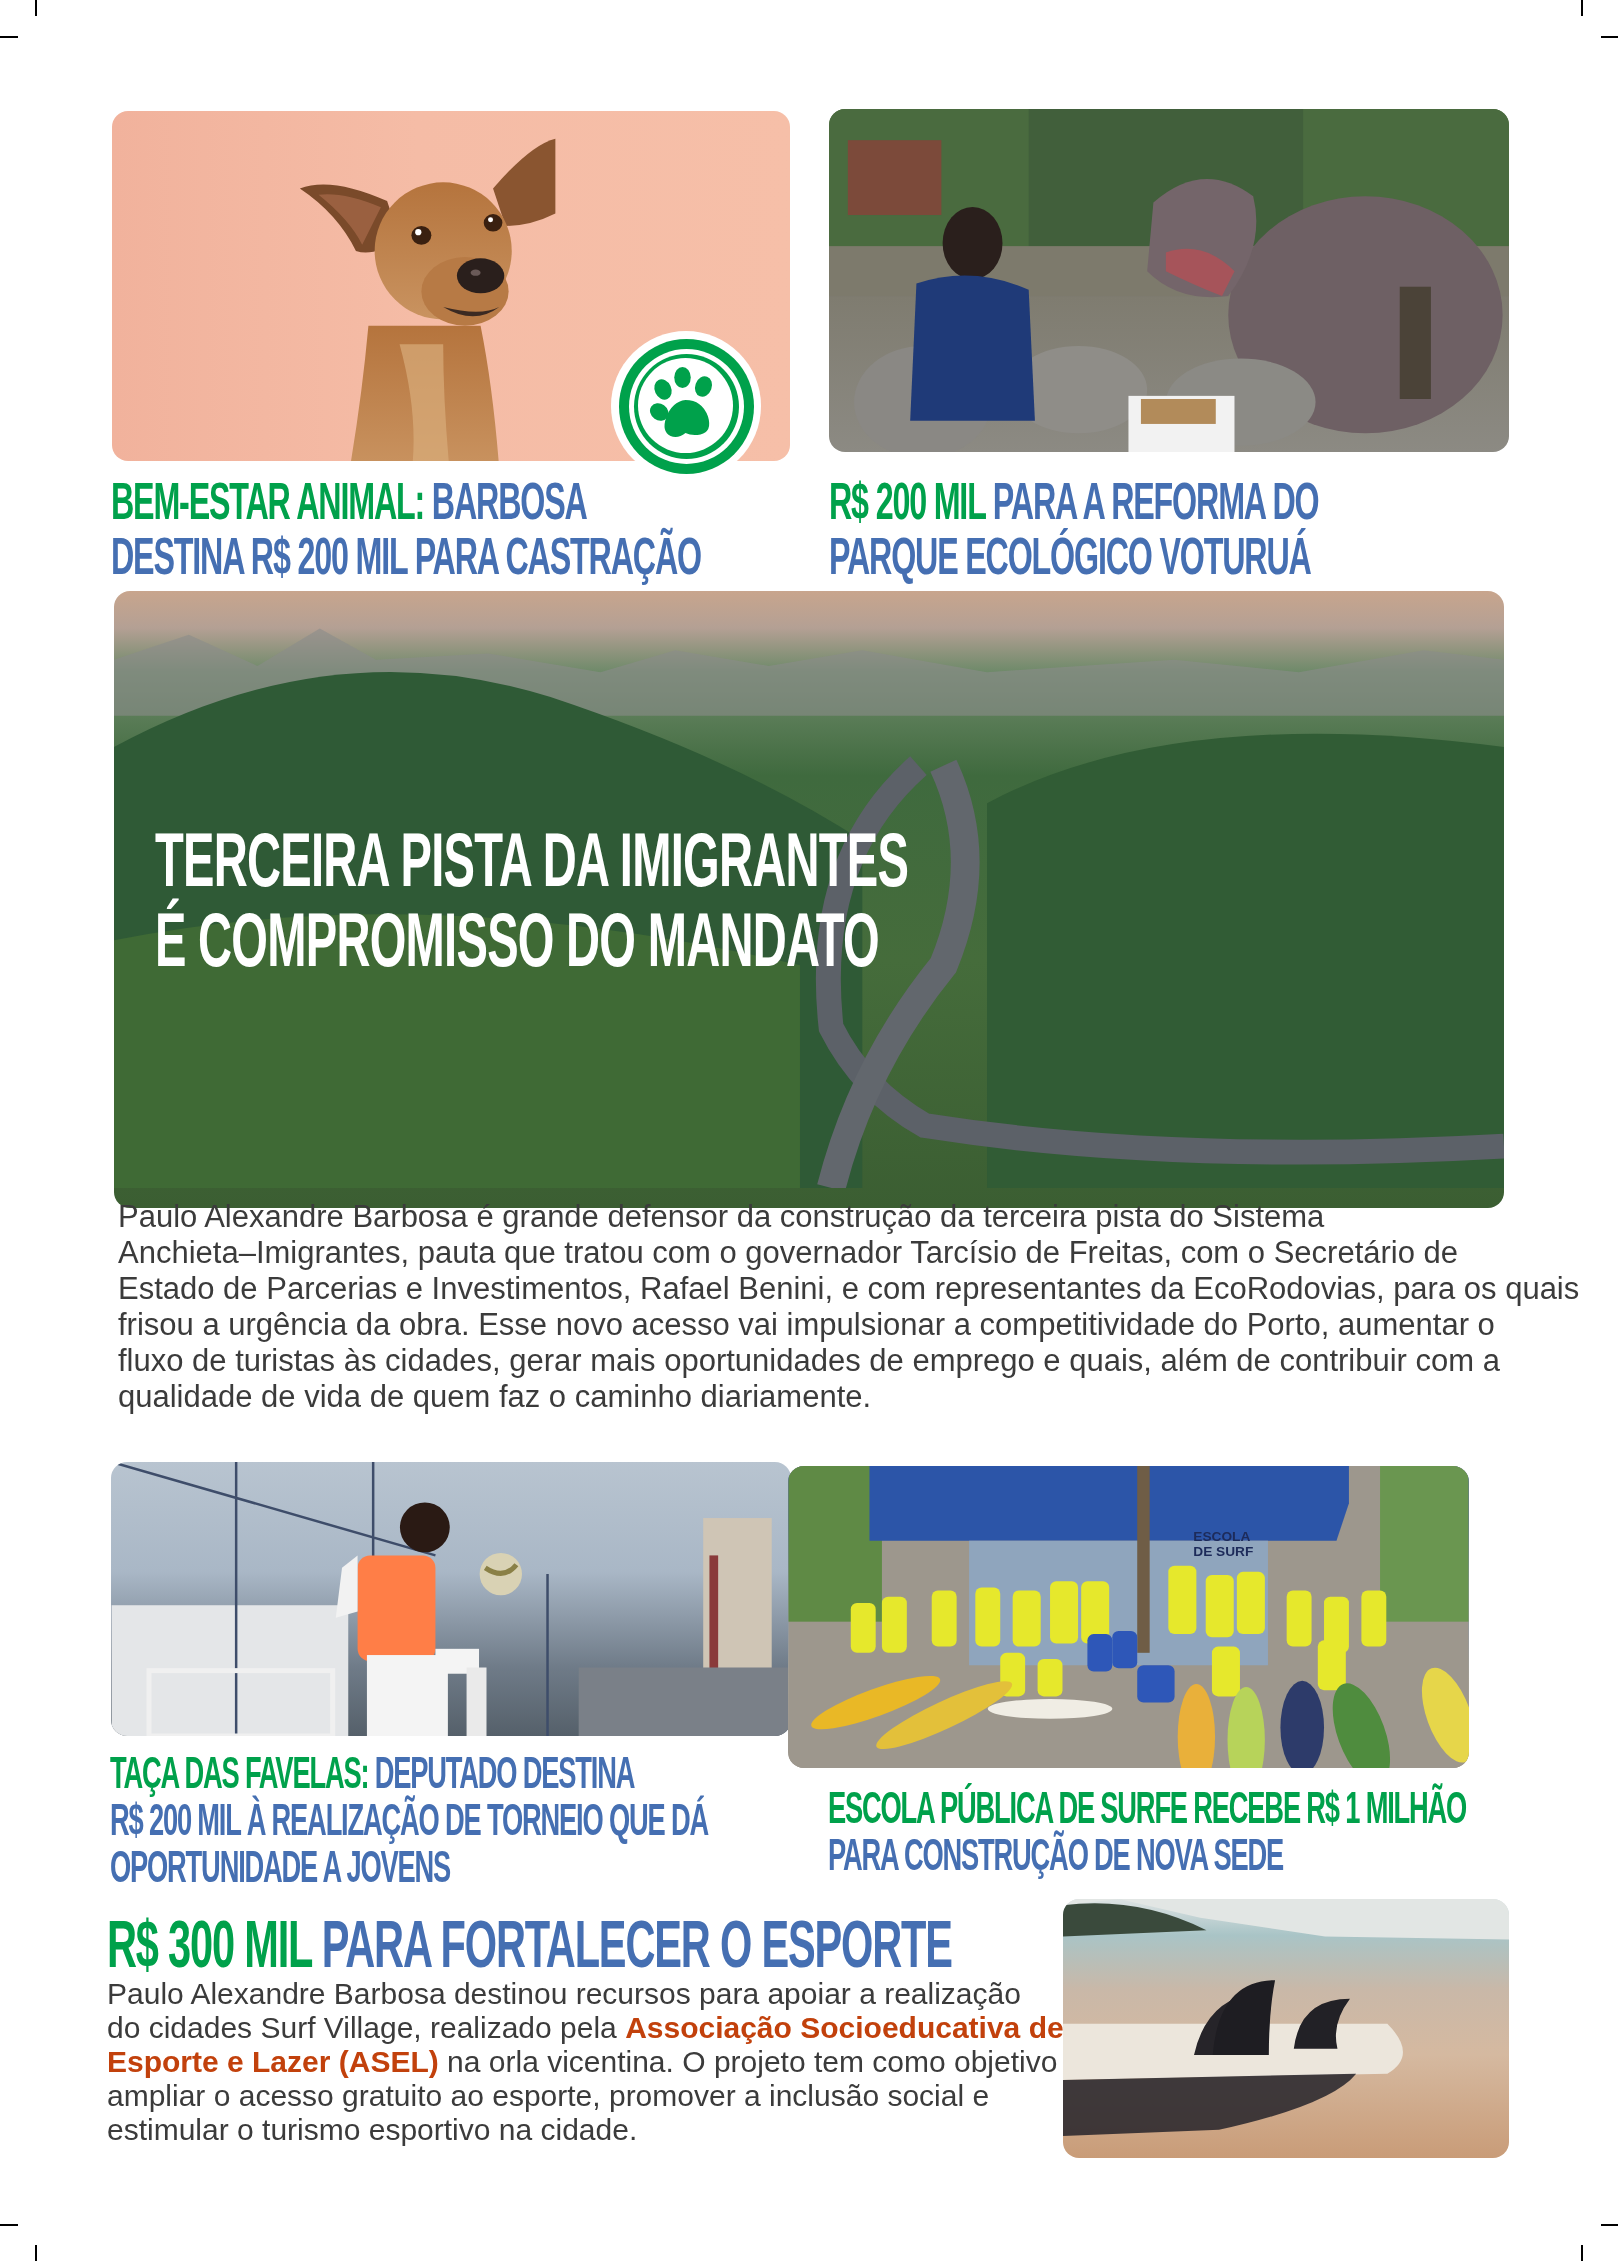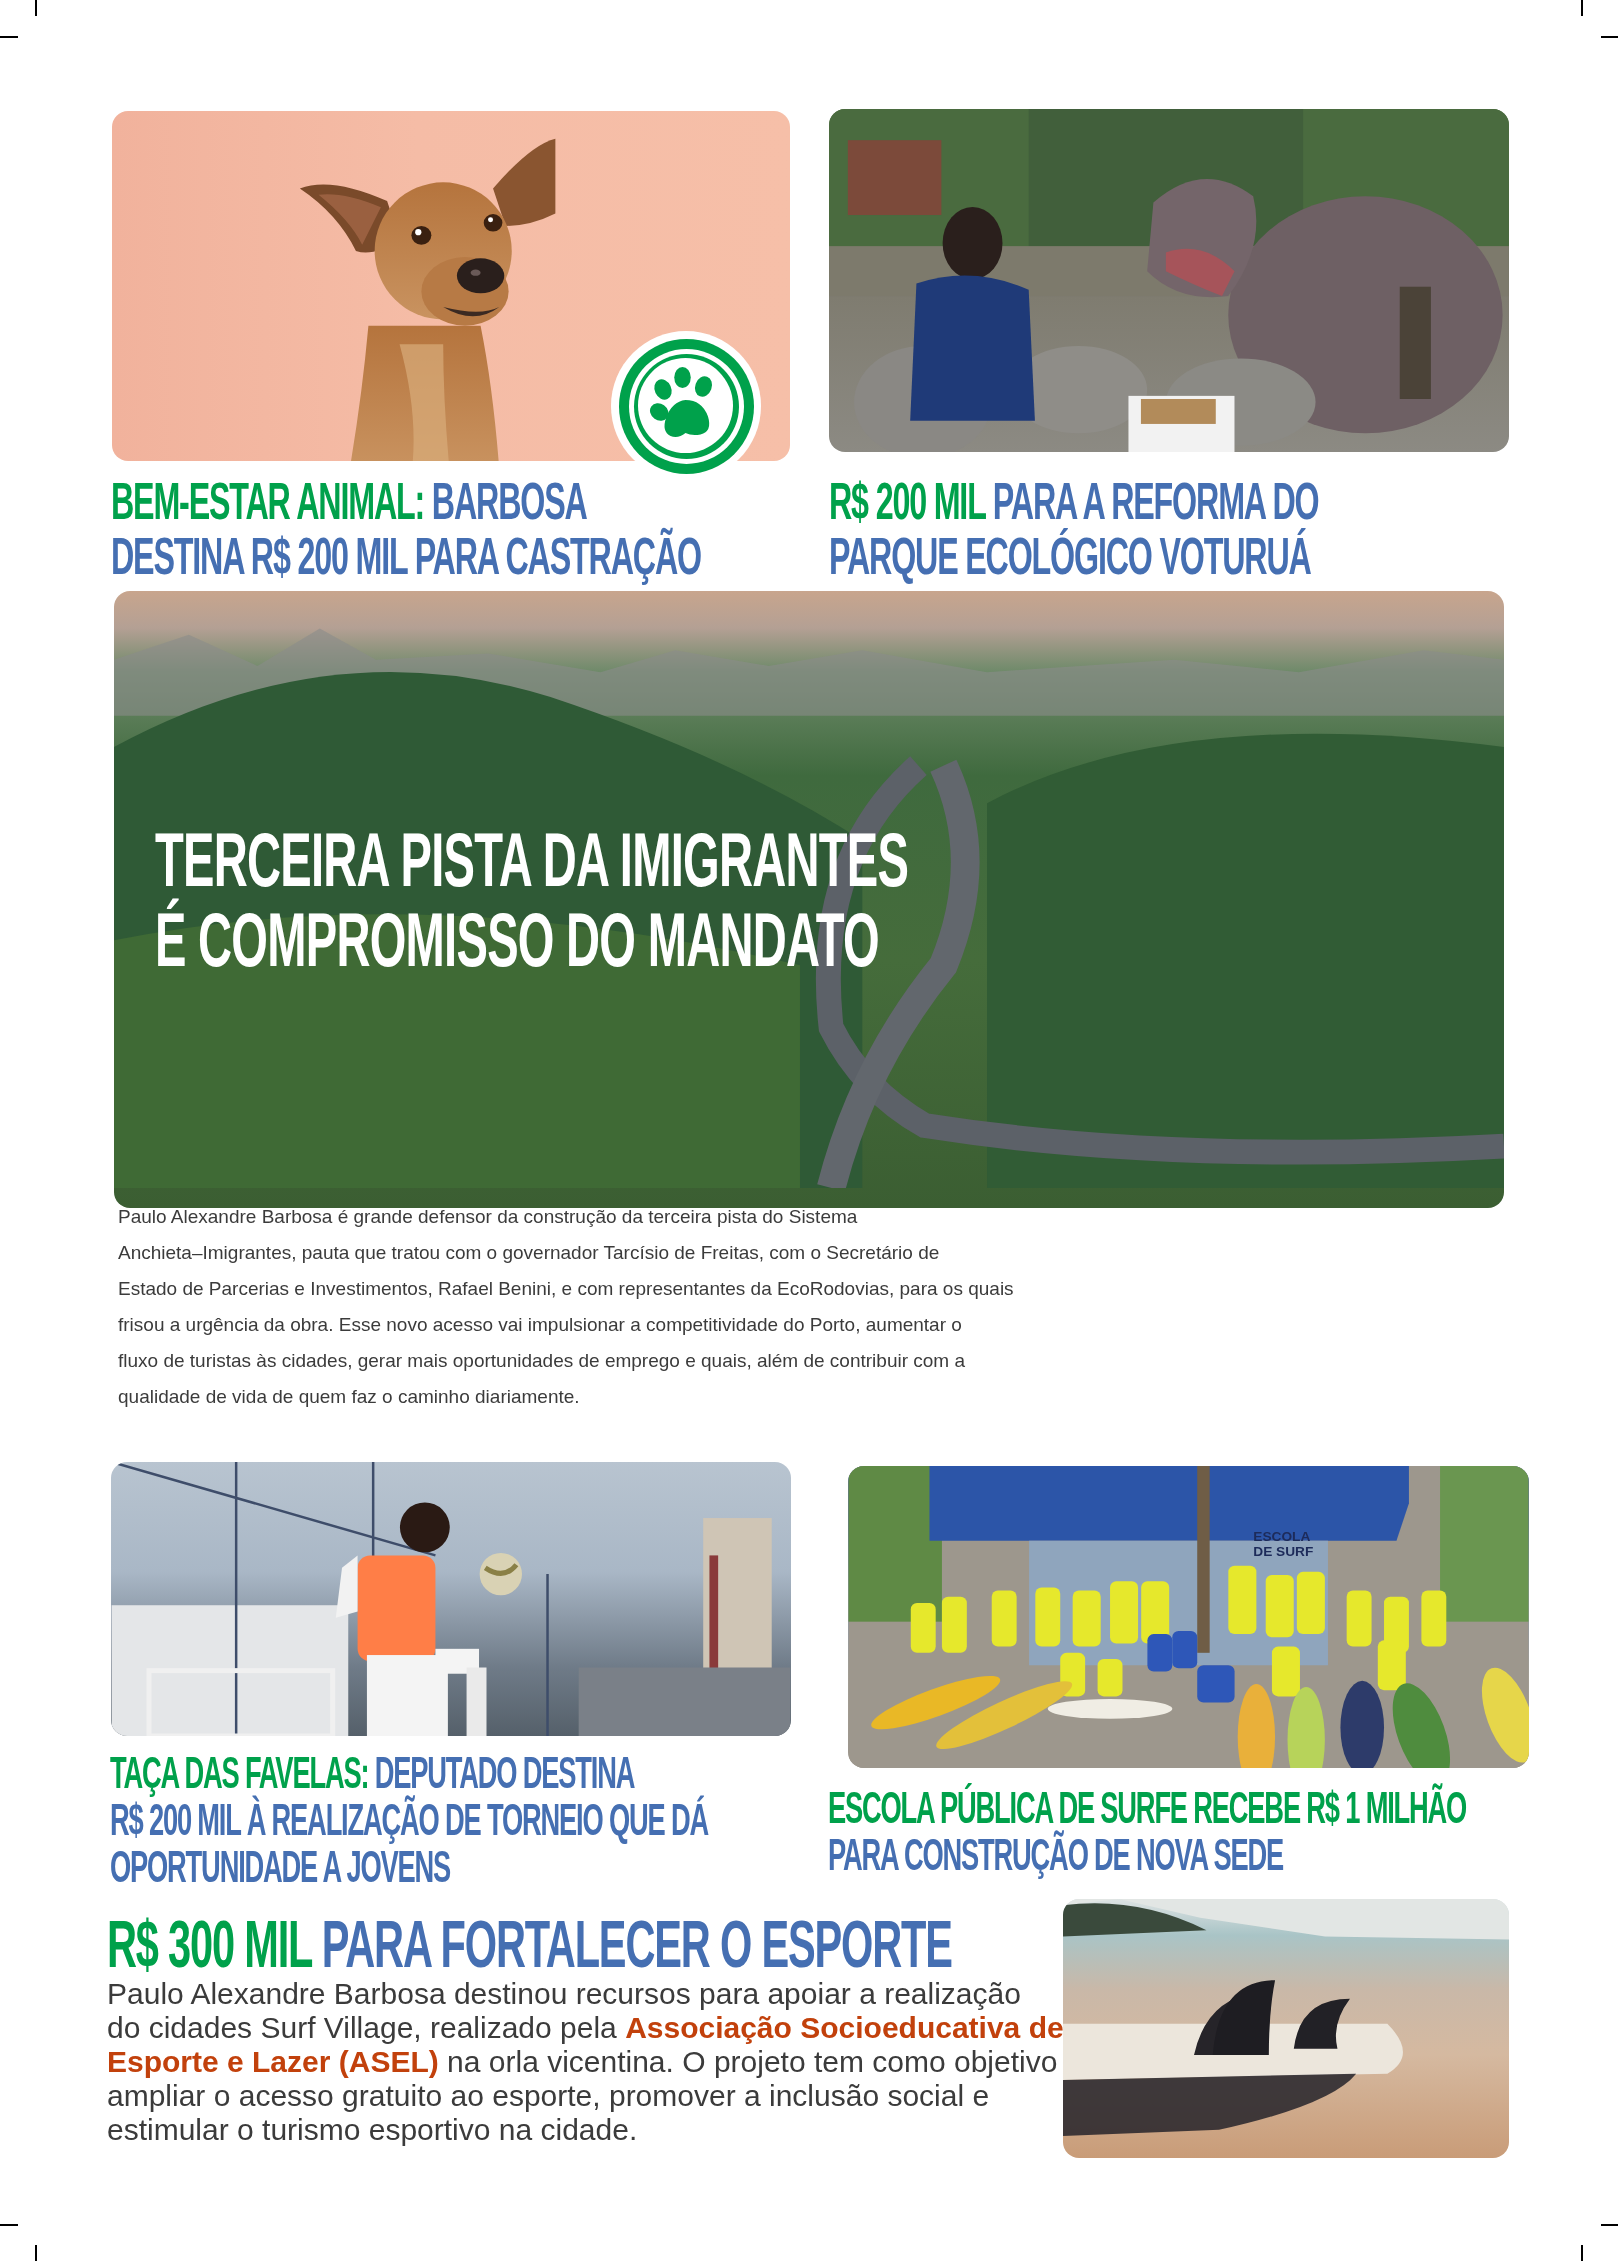--- a/index.html
+++ b/index.html
@@ -21,21 +21,21 @@
   .paw-badge{position:absolute;left:611px;top:331px;width:150px;height:150px;border-radius:50%;background:#fff;}
   .paw-badge .ring1{position:absolute;left:7.5px;top:7.5px;width:135px;height:135px;border-radius:50%;background:#00a14b;}
   .paw-badge .ring2{position:absolute;left:17.5px;top:17.5px;width:115px;height:115px;border-radius:50%;background:#fff;}
   .paw-badge .ring3{position:absolute;left:22.5px;top:22.5px;width:105px;height:105px;border-radius:50%;background:#00a14b;}
   .paw-badge .ring4{position:absolute;left:27.4px;top:27.4px;width:95px;height:95px;border-radius:50%;background:#fff;}
   .paw-badge svg{position:absolute;left:37px;top:36px;}
 
   #hippo{left:829px;top:109px;width:680px;height:343px;background:linear-gradient(180deg,#5d7a4c 0%,#4f6a42 30%,#7f7c70 55%,#8c8a83 100%);}
   #highway{left:114px;top:591px;width:1390px;height:617px;background:linear-gradient(180deg,#c8a58d 0%,#b4a094 6%,#6f8a6a 13%,#3f6a3e 30%,#456c3b 60%,#3b5e32 100%);}
   #soccer{left:111px;top:1462px;width:680px;height:274px;background:linear-gradient(180deg,#b8c4d0 0%,#a9b7c6 40%,#6f7b88 75%,#55606a 100%);}
-  #surfschool{left:848px;top:1466px;width:681px;height:302px;background:linear-gradient(180deg,#2c55a8 0%,#2c55a8 18%,#7d97b5 40%,#a7a39a 70%,#9c968d 100%);}
+  #surfschool{left:788px;top:1466px;width:681px;height:302px;background:linear-gradient(180deg,#2c55a8 0%,#2c55a8 18%,#7d97b5 40%,#a7a39a 70%,#9c968d 100%);}
   #fins{left:1063px;top:1899px;width:446px;height:259px;background:linear-gradient(180deg,#dde3e3 0%,#a9c4c6 14%,#c9b8a8 35%,#d5b9a0 60%,#c99c78 100%);}
 </style>
 </head>
 <body>
 
 <div class="crop" style="left:35px;top:0;width:1.9px;height:16px;"></div>
 <div class="crop" style="left:0;top:36px;width:17.5px;height:1.9px;"></div>
 <div class="crop" style="left:1581px;top:0;width:1.9px;height:16px;"></div>
 <div class="crop" style="left:1601px;top:36px;width:17.5px;height:1.9px;"></div>
 <div class="crop" style="left:35px;top:2245px;width:1.9px;height:16px;"></div>
@@ -140,21 +140,21 @@
 
     <path d="M1290 280 Q1120 430 1150 700 Q1200 800 1300 857 Q1700 920 2229 890" stroke="#5c6168" stroke-width="40" fill="none"></path>
     <path d="M1330 280 Q1400 430 1330 600 Q1200 760 1150 957" stroke="#62676d" stroke-width="46" fill="none"></path>
   </svg>
   <div class="headline cond" style="left:41px;top:231px;font-size:76px;color:#fff;letter-spacing:-1.2px;">
     <div>TERCEIRA PISTA DA IMIGRANTES</div>
     <div style="margin-top:3.7px;">É COMPROMISSO DO MANDATO</div>
   </div>
 </div>
 
-<div class="body-text" style="left:118px;top:1199px;font-size:19px;line-height:36px;">
+<div class="body-text" style="left:118px;top:1199px;font-size:31px;line-height:36px;">
   <div>Paulo Alexandre Barbosa é grande defensor da construção da terceira pista do Sistema</div>
   <div>Anchieta–Imigrantes, pauta que tratou com o governador Tarcísio de Freitas, com o Secretário de</div>
   <div>Estado de Parcerias e Investimentos, Rafael Benini, e com representantes da EcoRodovias, para os quais</div>
   <div>frisou a urgência da obra. Esse novo acesso vai impulsionar a competitividade do Porto, aumentar o</div>
   <div>fluxo de turistas às cidades, gerar mais oportunidades de emprego e quais, além de contribuir com a</div>
   <div>qualidade de vida de quem faz o caminho diariamente.</div>
 </div>
 
 <div class="card" id="soccer" aria-label="young player juggling football">
   <svg width="680" height="274" viewBox="0 0 1090 440">

